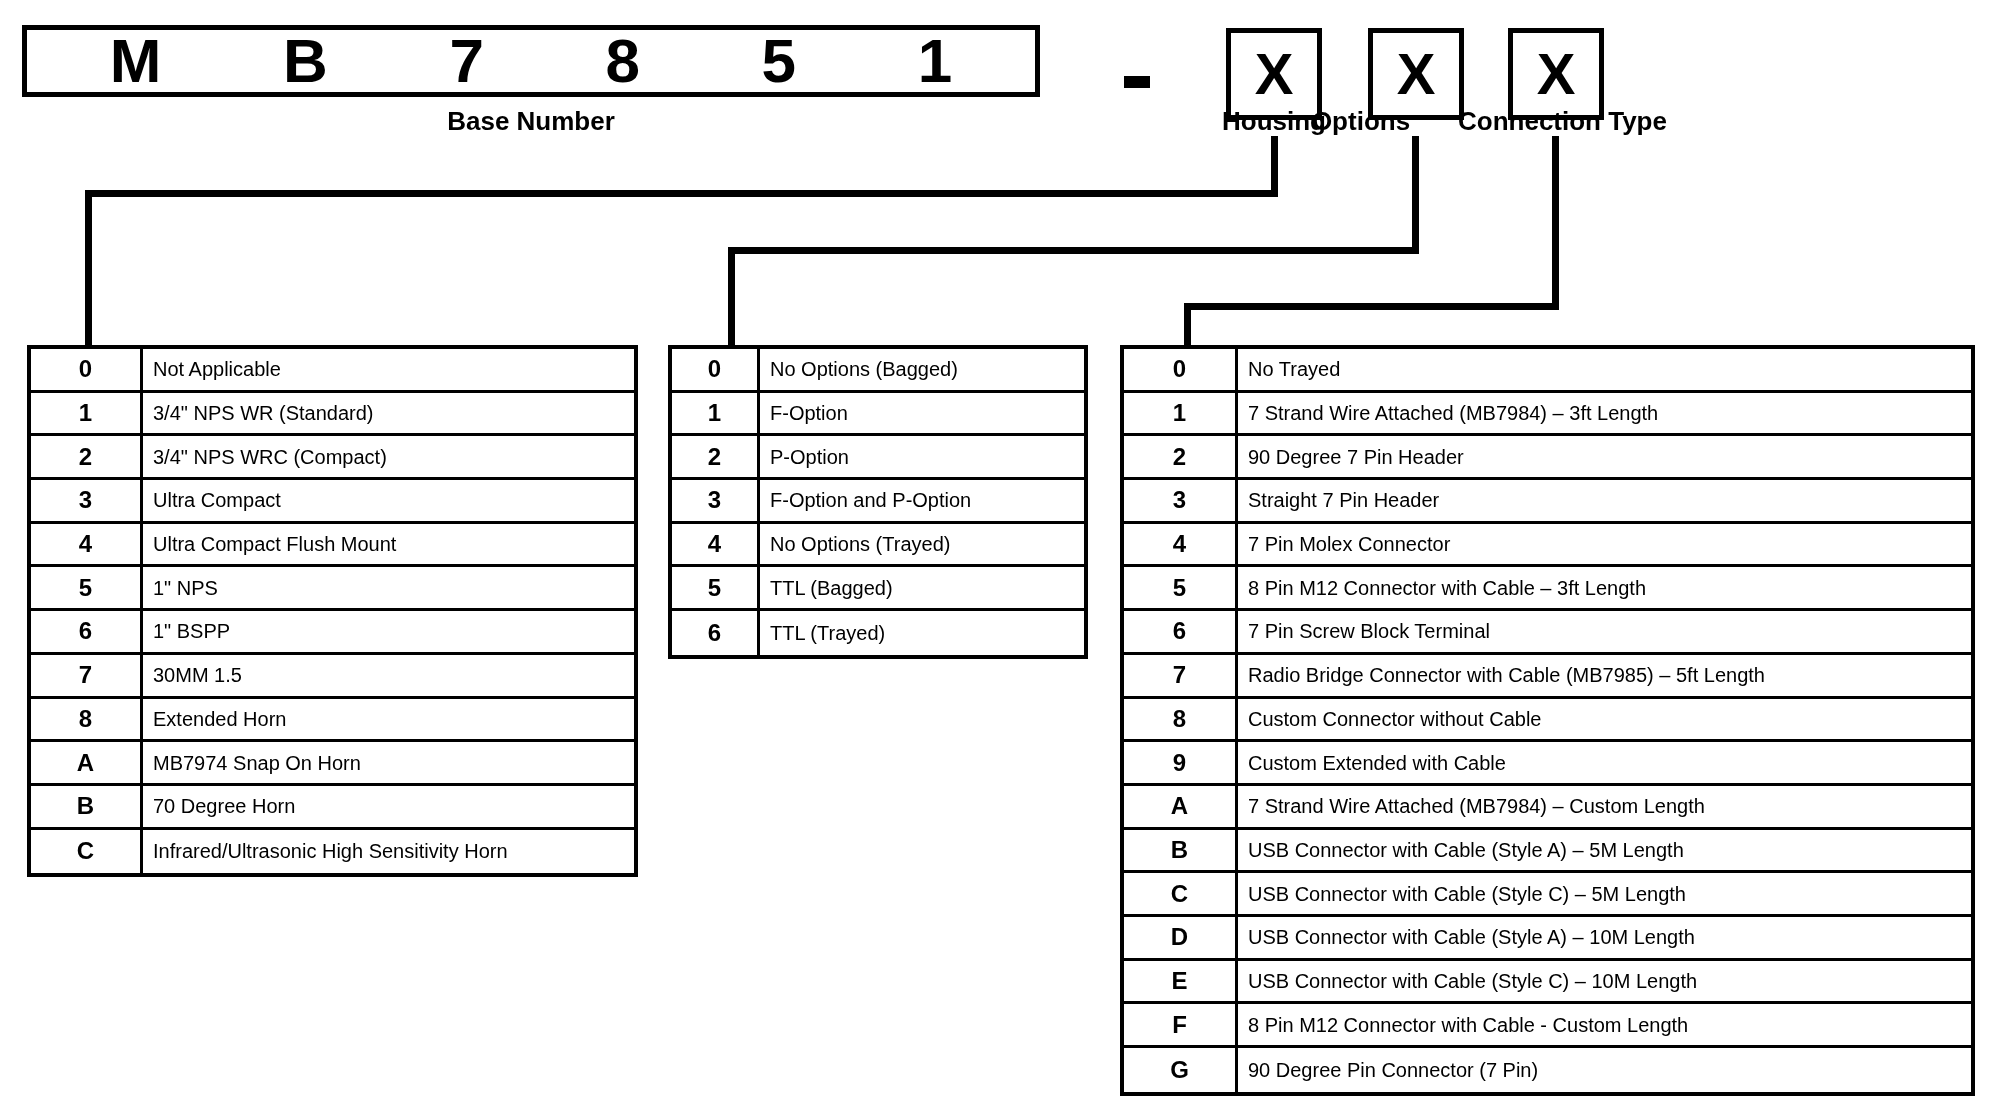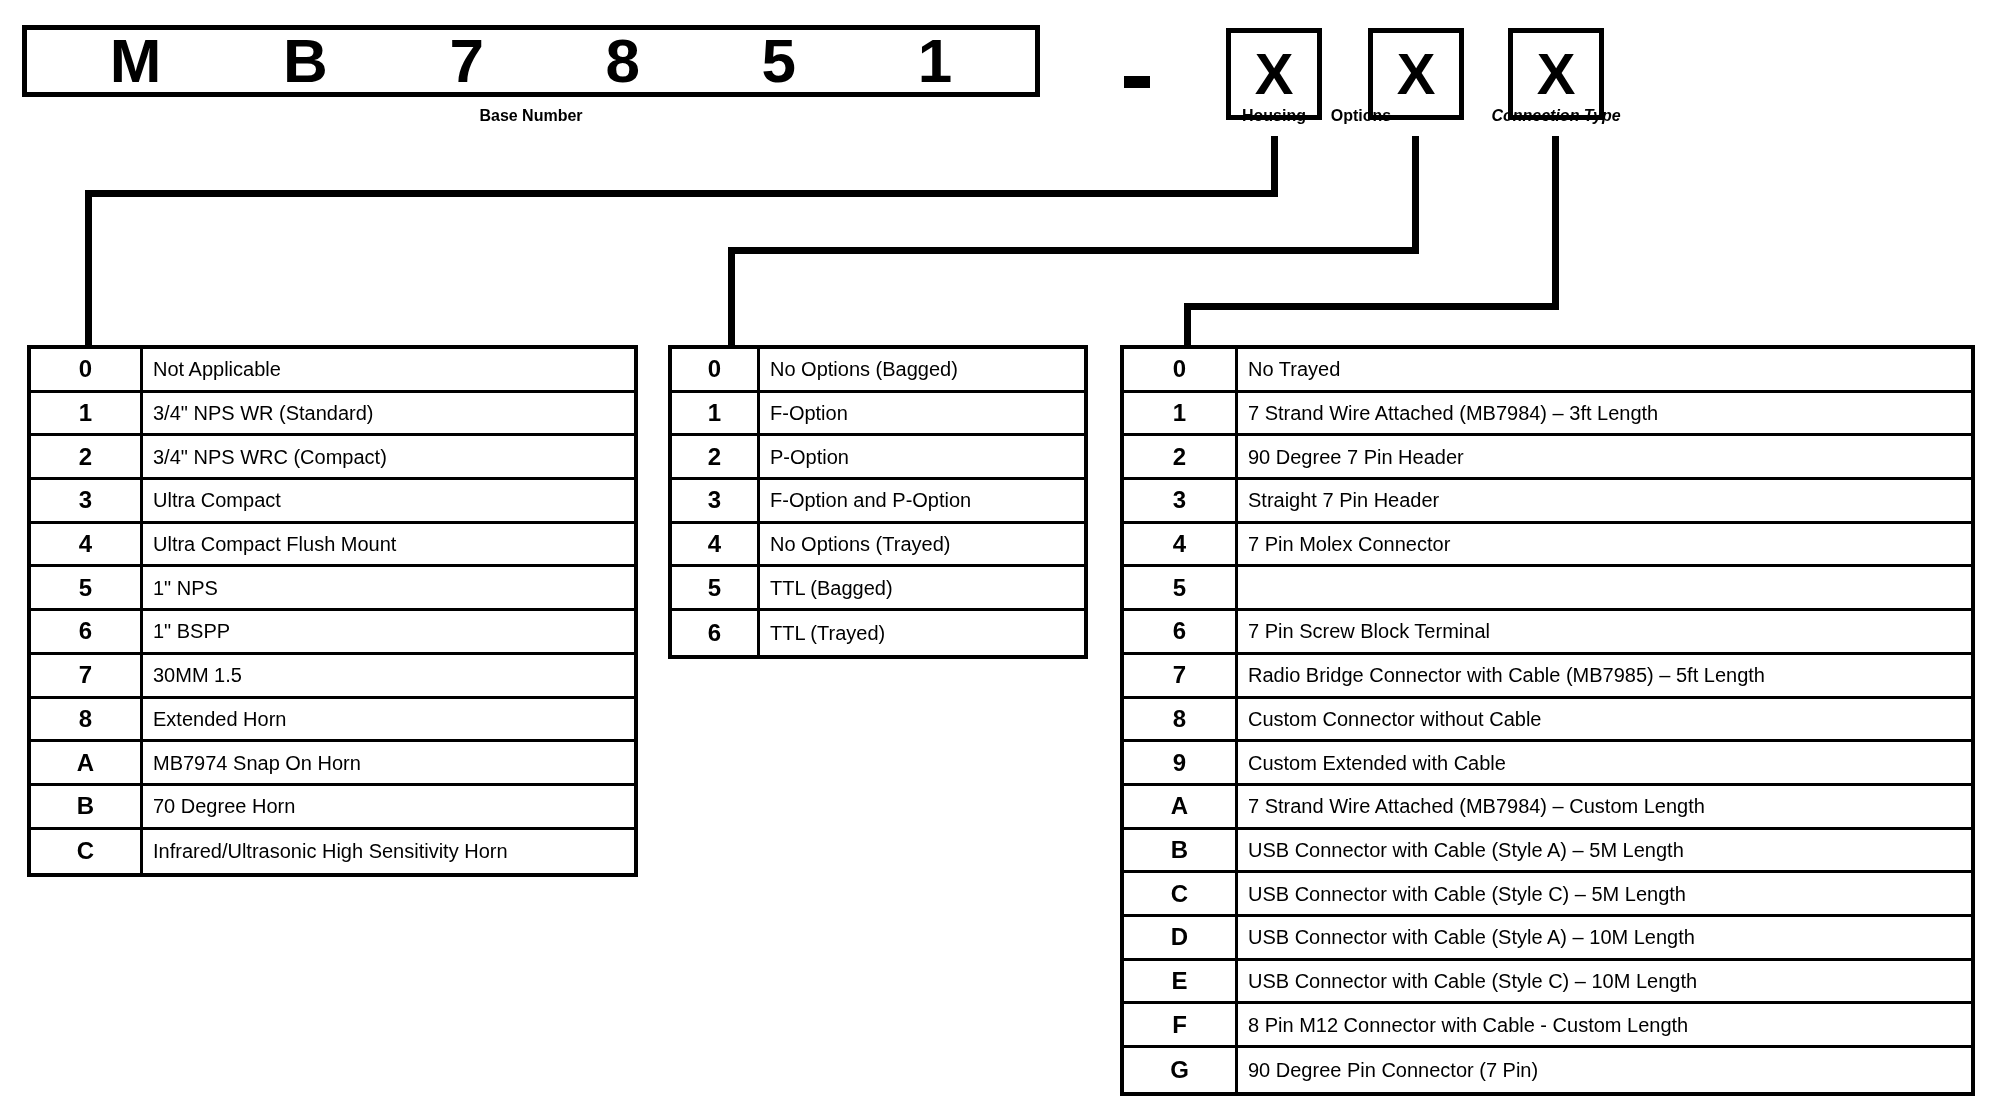--- a/index.html
+++ b/index.html
@@ -32,27 +32,27 @@
     position:absolute;top:28px;width:96px;height:92px;
     border:5px solid #000;box-sizing:border-box;background:#fff;
     display:flex;align-items:center;justify-content:center;
     font-size:58px;font-weight:bold;line-height:1;
   }
   #code-box-housing{left:1226px;}
   #code-box-options{left:1368px;}
   #code-box-connection{left:1508px;}
 
   .field-caption{
-    position:absolute;font-size:16px;font-weight:bold;white-space:nowrap;
+    position:absolute;font-size:26px;font-weight:bold;white-space:nowrap;
     text-align:center;line-height:1;
   }
   #caption-base{left:22px;top:108px;width:1018px;}
   #caption-housing{left:1186px;top:108px;width:176px;}
   #caption-options{left:1276px;top:108px;width:170px;}
-  #caption-connection{left:1458px;top:108px;width:196px;font-style:italic;}
+  #caption-connection{left:1458px;top:108px;width:196px;}
 
   
   .conn{position:absolute;background:#000;}
   .conn-v{width:7px;}
   .conn-h{height:7px;}
 
   
   #conn-housing-stub{left:1271px;top:136px;width:7px;height:58px;}
   #conn-housing-horiz{left:85px;top:190px;width:1193px;height:7px;}
   #conn-housing-drop{left:85px;top:190px;width:7px;height:155px;}
@@ -230,20 +230,21 @@
       <div class="opt-row">
         <div class="opt-code">3</div>
         <div class="opt-desc">Straight 7 Pin Header</div>
       </div>
       <div class="opt-row">
         <div class="opt-code">4</div>
         <div class="opt-desc">7 Pin Molex Connector</div>
       </div>
       <div class="opt-row">
         <div class="opt-code">5</div>
+        <div class="opt-desc">8 Pin M12 Connector with Cable – 3ft Length</div>
       </div>
       <div class="opt-row">
         <div class="opt-code">6</div>
         <div class="opt-desc">7 Pin Screw Block Terminal</div>
       </div>
       <div class="opt-row">
         <div class="opt-code">7</div>
         <div class="opt-desc">Radio Bridge Connector with Cable (MB7985) – 5ft Length</div>
       </div>
       <div class="opt-row">

